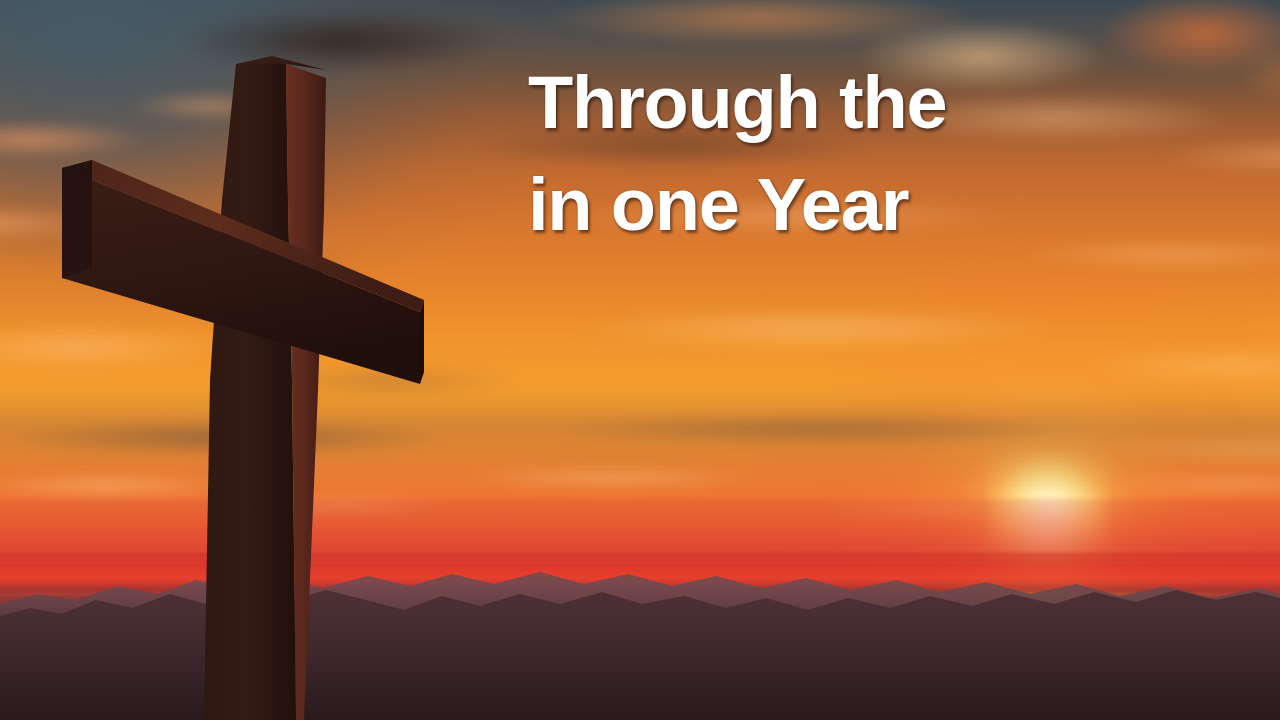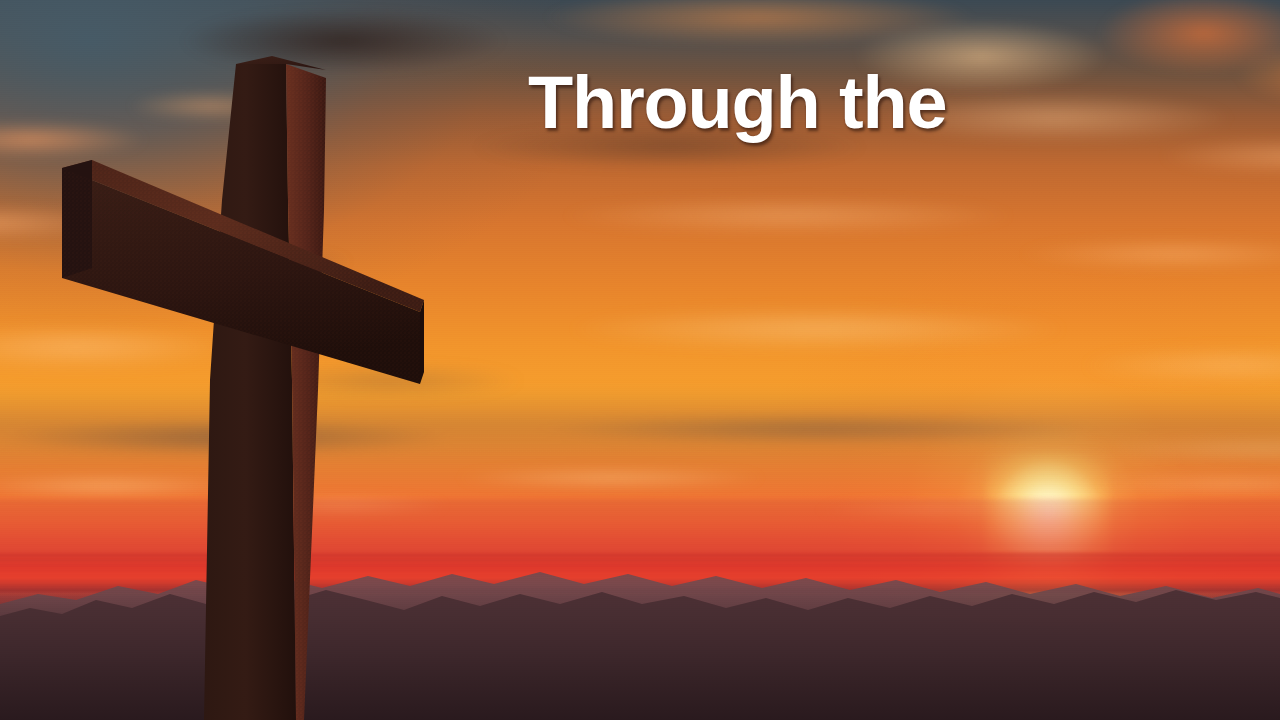--- a/index.html
+++ b/index.html
@@ -322,16 +322,17 @@
 
     <path fill="#241210" d="M62,168 L92,160 L92,268 L62,278 Z"></path>
 
     <path fill="#1c0d0a" d="M420,312 L424,300 L424,372 L420,384 Z"></path>
 
     <path fill="url(#grainTex)" opacity="0.22" d="M62,168 L420,312 L420,384 L62,278 Z"></path>
   </svg>
 
   <div class="title">
     <span class="ln">Through the</span>
+    <span class="ln">in one Year</span>
   </div>
 
   <div class="grain"></div>
 </div>
 
 </body></html>

